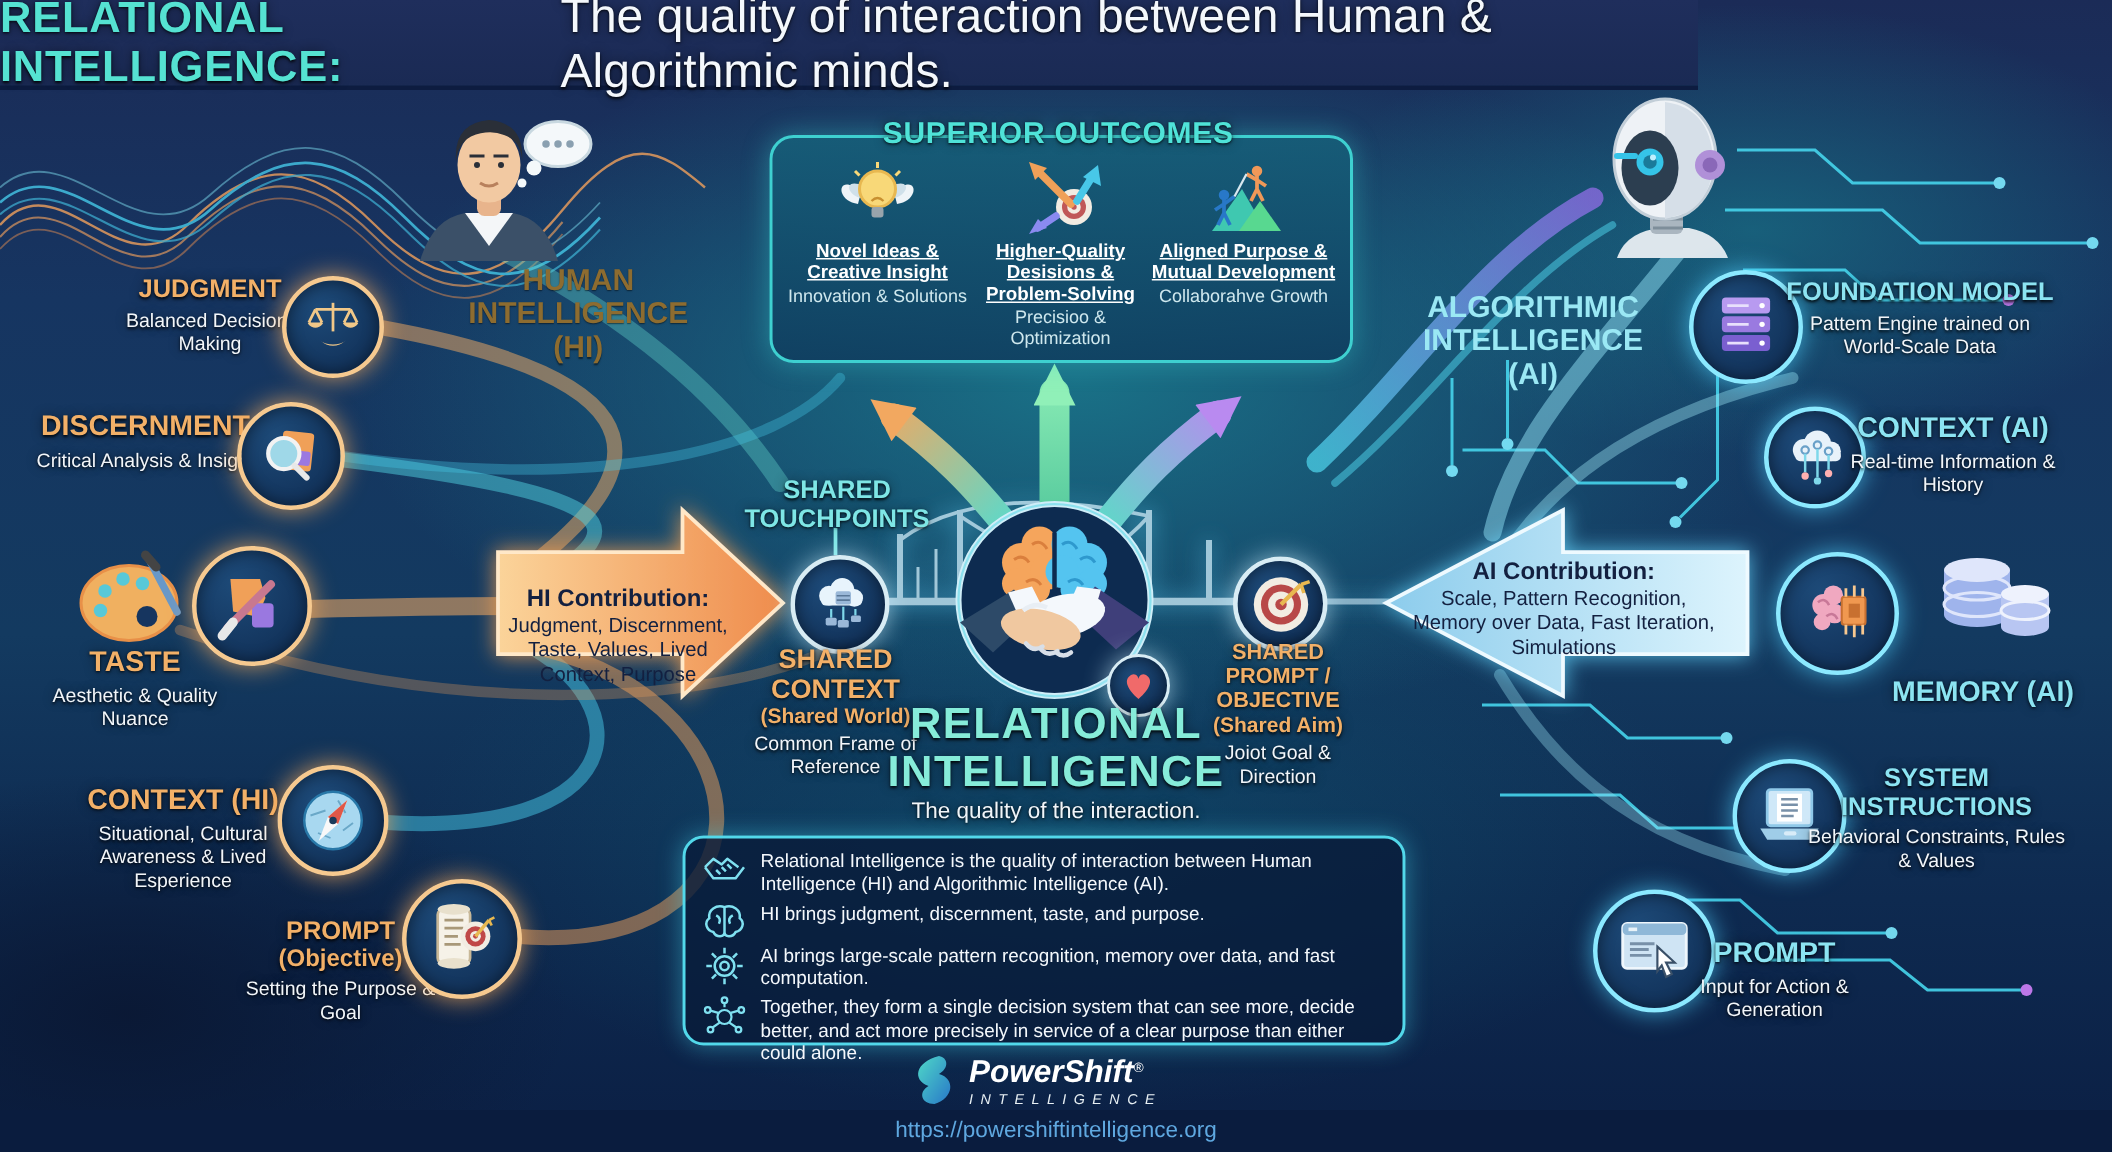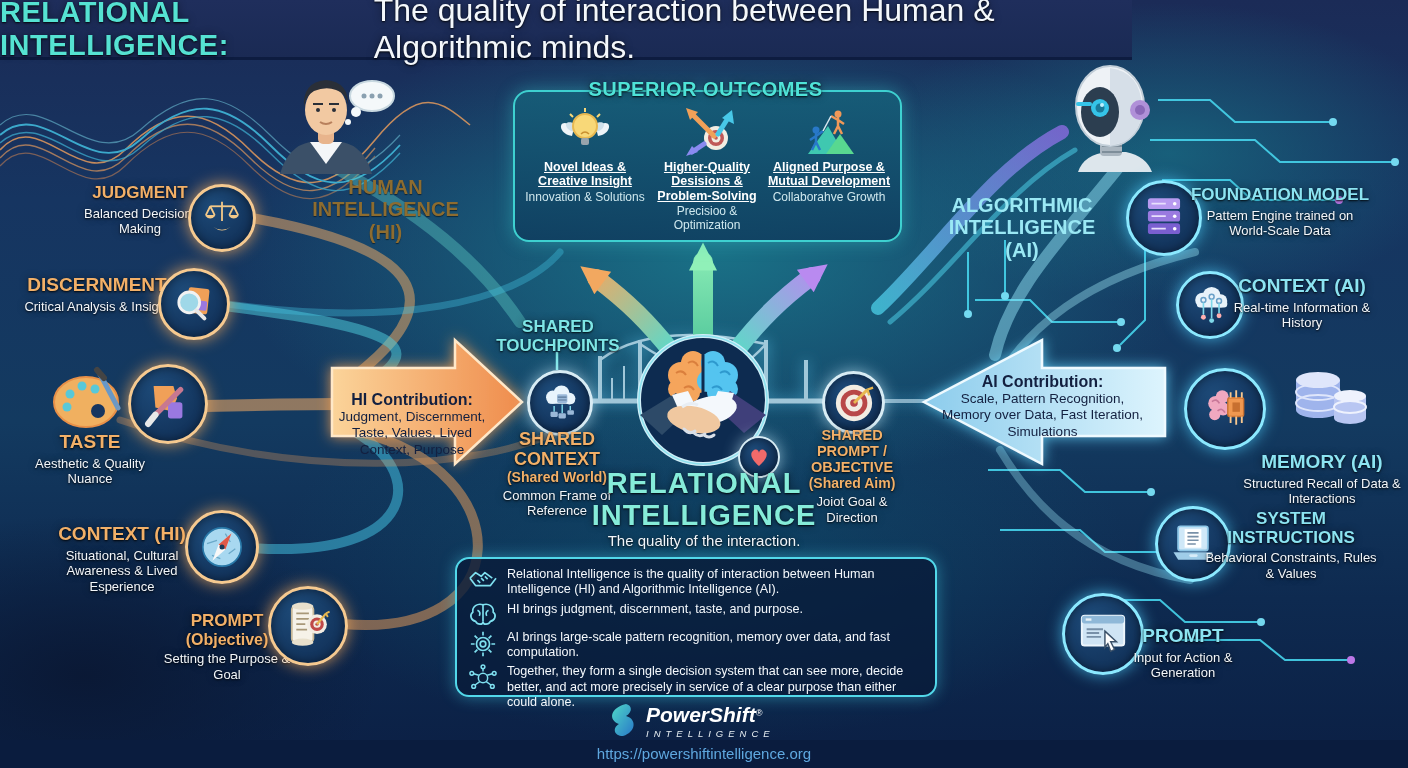--- a/index.html
+++ b/index.html
@@ -536,21 +536,20 @@
         </g>
       <g>
           <path d="M46,30 L46,52 A16,6 0 0 0 78,52 L78,30" fill="#b8c6f2"></path>
           <ellipse cx="62" cy="30" rx="16" ry="6" fill="#eef2fd"></ellipse>
       <ellipse cx="62" cy="41" rx="16" ry="6" fill="none" stroke="#eef2fd" stroke-width="2"></ellipse>
         </g>
       </svg>
   </div>
   <div class="abs txt-c over" style="left:1238px;top:432px;width:168px;margin-top:20px;">
     <div class="ai-h big shadowed">MEMORY (AI)</div>
-    <div class="sub shadowed">Structured Recall of Data &amp; Interactions</div>
   </div>
 
   <div class="badge ai" style="left:1155px;top:506px;width:70px;height:70px;">
     <svg width="52" height="48" viewBox="0 0 56 50">
       <rect x="12" y="6" width="32" height="26" rx="2.5" fill="#cfe8f8" stroke="#8fc8e8" stroke-width="2"></rect>
       <rect x="19" y="9" width="18" height="20" fill="#fff"></rect>
       <path d="M22,13 L34,13 M22,17 L34,17 M22,21 L34,21 M22,25 L31,25" stroke="#7890a8" stroke-width="1.8"></path>
       <path d="M7,34 L49,34 L44,42 L12,42 Z" fill="#9fcde8"></path>
         <rect x="24" y="36" width="9" height="3" rx="1.5" fill="#d8ecf8"></rect>
       </svg>

